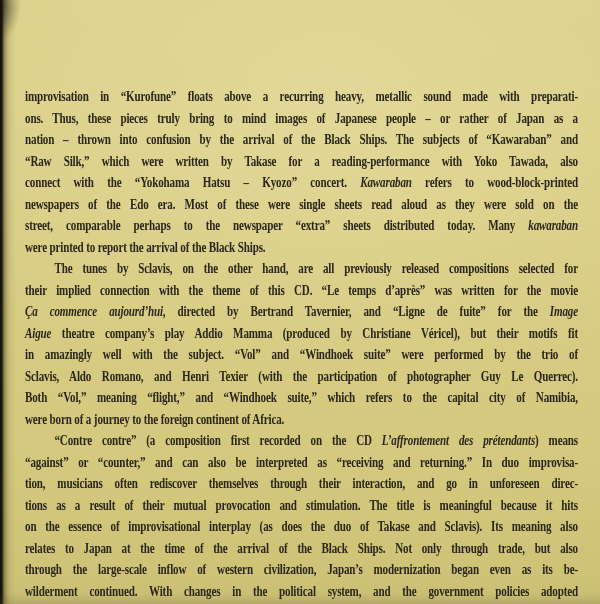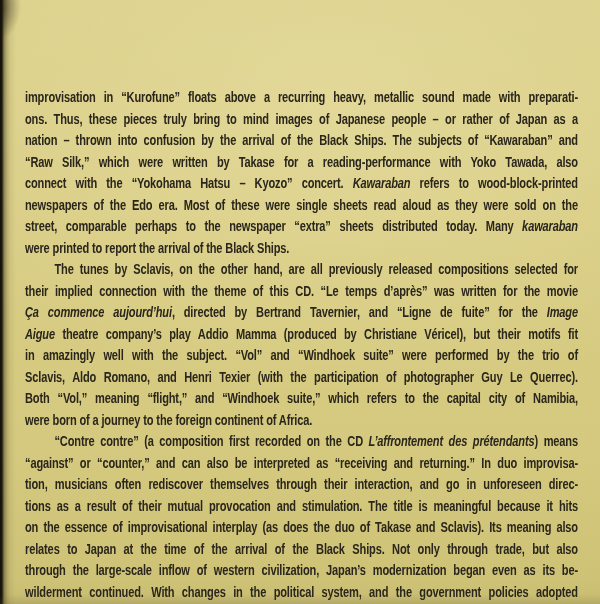--- a/index.html
+++ b/index.html
@@ -12,20 +12,21 @@
     overflow: hidden;
     position: relative;
     font-family: "Liberation Sans", sans-serif;
   }
   .page {
     position: absolute;
     inset: 0;
     background:
       radial-gradient(ellipse 700px 420px at 55% 18%, rgba(255,250,210,0.22), rgba(255,250,210,0) 70%),
       linear-gradient(180deg, #dbd08a 0%, #d9cd85 35%, #d5c97f 75%, #cec277 96%, #c8bc72 100%);
+    font-family: Liberation Serif, serif;
   }
   
   .spine-edge {
     position: absolute;
     left: 0; top: 0; bottom: 0;
     width: 16px;
     background: linear-gradient(90deg,
       #12100a 0px, #1d1a0f 2px, rgba(74,66,34,0.55) 4px,
       rgba(110,100,55,0.32) 7px, rgba(140,130,75,0.16) 10px,
       rgba(160,150,90,0.0) 16px);

